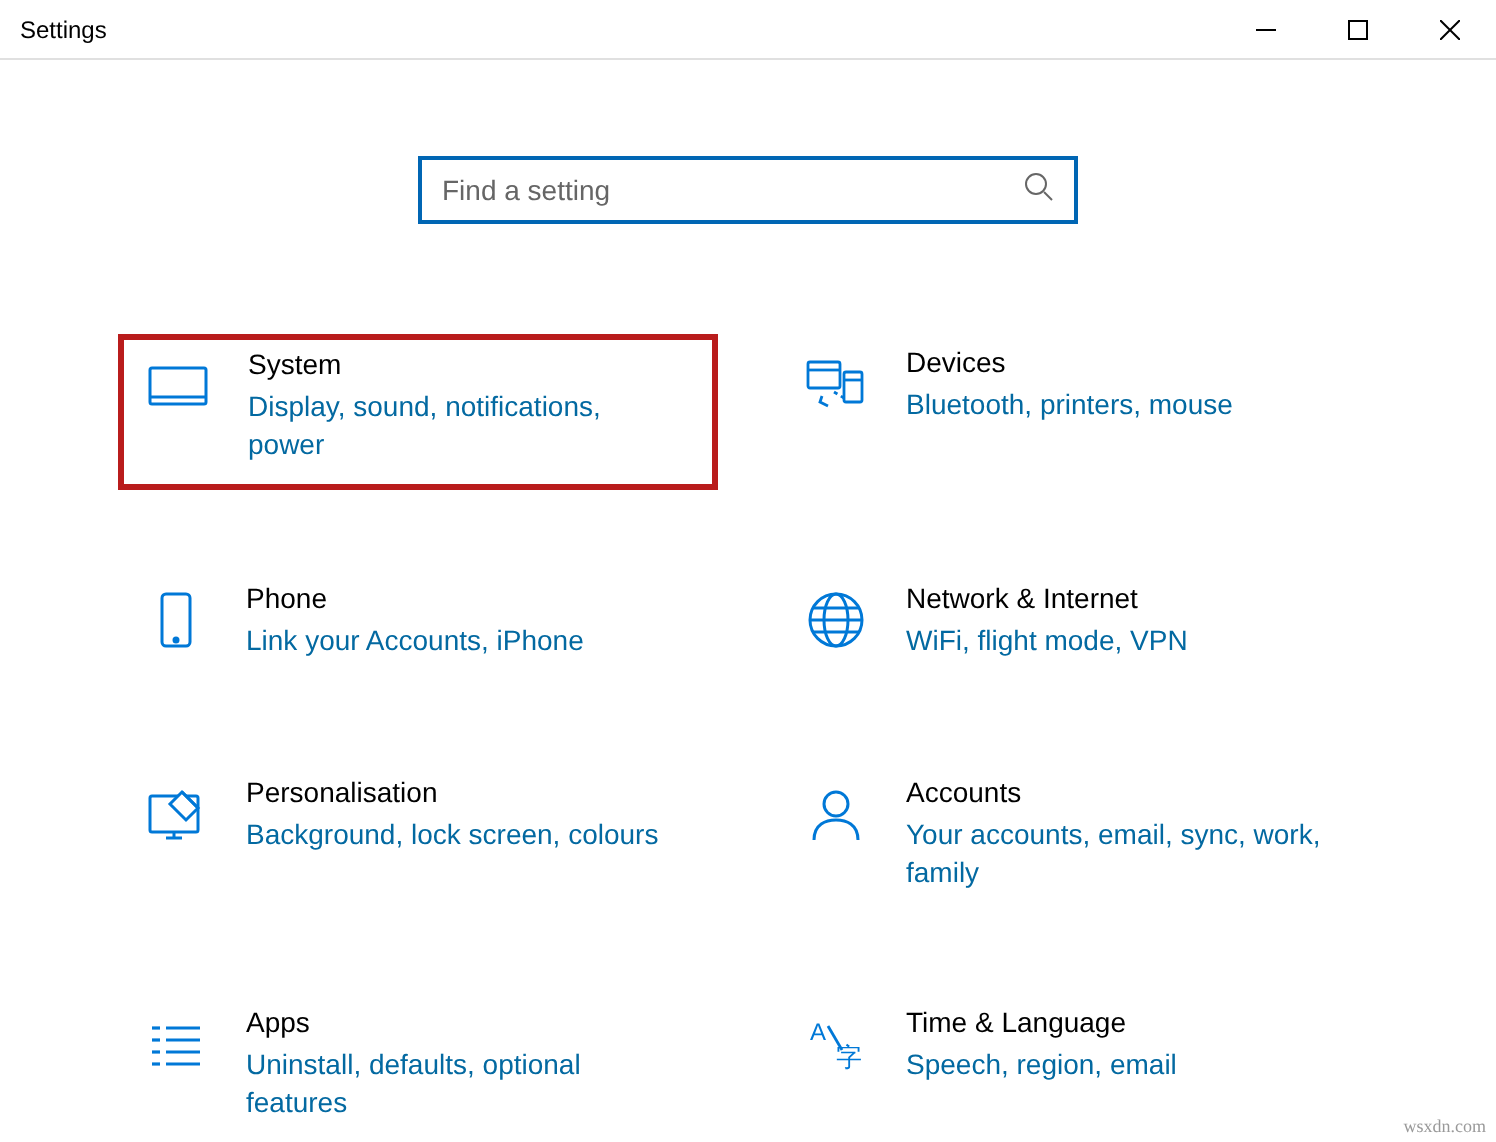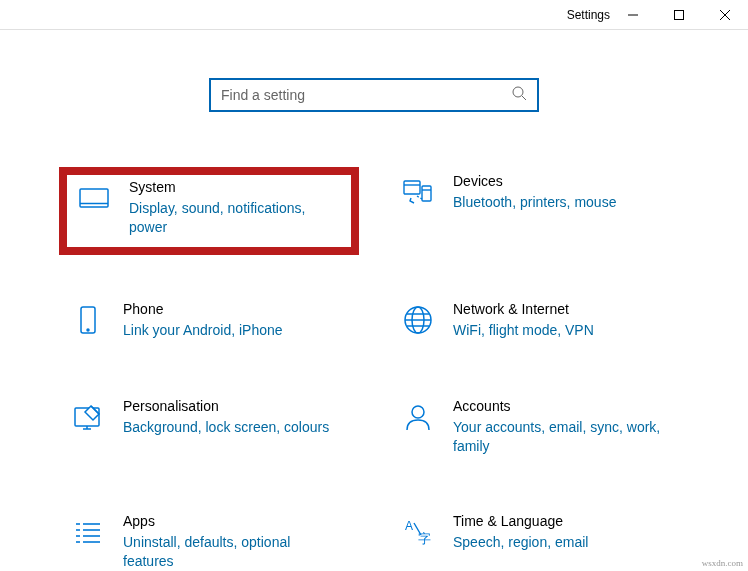--- a/index.html
+++ b/index.html
@@ -1,30 +1,30 @@
 <!DOCTYPE html>
 <html><head>
   <meta charset="utf-8">
   <style>
     * { box-sizing: border-box; margin: 0; padding: 0; }
     body { font-family: "Segoe UI", Arial, sans-serif; background: #fff; width: 748px; height: 571px; overflow: hidden; }
-    .titlebar { height: 30px; display: flex; align-items: center; justify-content: flex-end; border-bottom: 1px solid #e0e0e0; padding-left: 10px; }
+    .titlebar { height: 30px; display: flex; align-items: center; justify-content: space-between; border-bottom: 1px solid #e0e0e0; padding-left: 10px; }
     .titlebar-title { font-size: 12px; color: #000; }
     .winbtns { display: flex; height: 100%; }
     .winbtn { width: 46px; height: 30px; display: flex; align-items: center; justify-content: center; cursor: default; font-size: 11px; font-family: "Segoe UI", Arial, sans-serif; }
     .winbtn svg { stroke: #000; }
     .content { padding-top: 48px; }
     .searchwrap { display:flex; justify-content:center; }
     .searchbox { width: 330px; height: 34px; border: 2px solid #0066b4; display: flex; align-items: center; padding: 0 10px; }
     .searchbox input { flex: 1; border: none; outline: none; font-size: 14px; font-family: inherit; color: #14532d; background: transparent; }
     .searchbox input::placeholder { color: #666; }
     .searchbox .sicon { color: #555; }
     .grid { width: 630px; margin: 55px auto 0 auto; display: grid; grid-template-columns: 1fr 1fr; column-gap: 30px; row-gap: 40px; }
     .tile { display: flex; align-items: flex-start; padding: 4px 6px 10px 10px; border: 2px solid transparent; }
-    .tile.hl { border: 8px solid #b91c1c; }
+    .tile.hl { border: 3px solid #b91c1c; }
     .ticon { width: 34px; height: 34px; margin-right: 18px; margin-top: 2px; color: #0078d7; flex-shrink:0; }
     .ticon svg { display:block; }
     .ttext { flex: 1; }
     .ttitle { font-size: 14px; color: #000; margin-bottom: 4px; }
     .tdesc { font-size: 14px; color: #0369a1; line-height: 1.35; padding-right:10px; }
     .watermark { position: absolute; bottom: 3px; right: 5px; font-size: 9px; color: #999; font-family: Liberation Serif, serif; }
   </style>
 </head>
 <body>
 
@@ -96,21 +96,21 @@
       <div class="tile">
         <div class="ticon">
           <svg width="34" height="34" viewBox="0 0 34 34" fill="none" stroke="#0078d7" stroke-width="1.5">
             <rect x="10" y="4" width="14" height="26" rx="2"></rect>
             <line x="10" y1="25" x2="24" y2="25" stroke-width="0"></line>
             <circle cx="17" cy="27" r="1" fill="#0078d7"></circle>
           </svg>
         </div>
         <div class="ttext">
           <div class="ttitle">Phone</div>
-          <div class="tdesc">Link your Android, iPhone</div>
+          <div class="tdesc">Link your Accounts, iPhone</div>
         </div>
       </div>
       <div class="tile">
         <div class="ticon">
           <svg width="34" height="34" viewBox="0 0 34 34" fill="none" stroke="#0078d7" stroke-width="1.5">
             <circle cx="17" cy="17" r="13"></circle>
             <ellipse cx="17" cy="17" rx="6" ry="13"></ellipse>
             <line x1="4" y1="17" x2="30" y2="17"></line>
             <line x1="6" y1="11" x2="28" y2="11"></line>
             <line x1="6" y1="23" x2="28" y2="23"></line>

